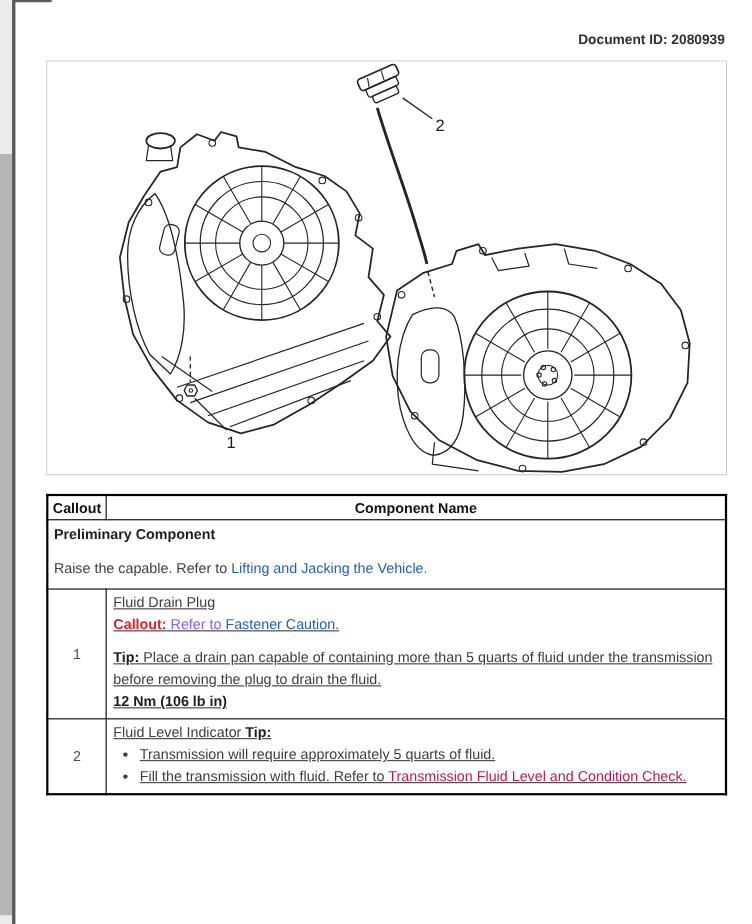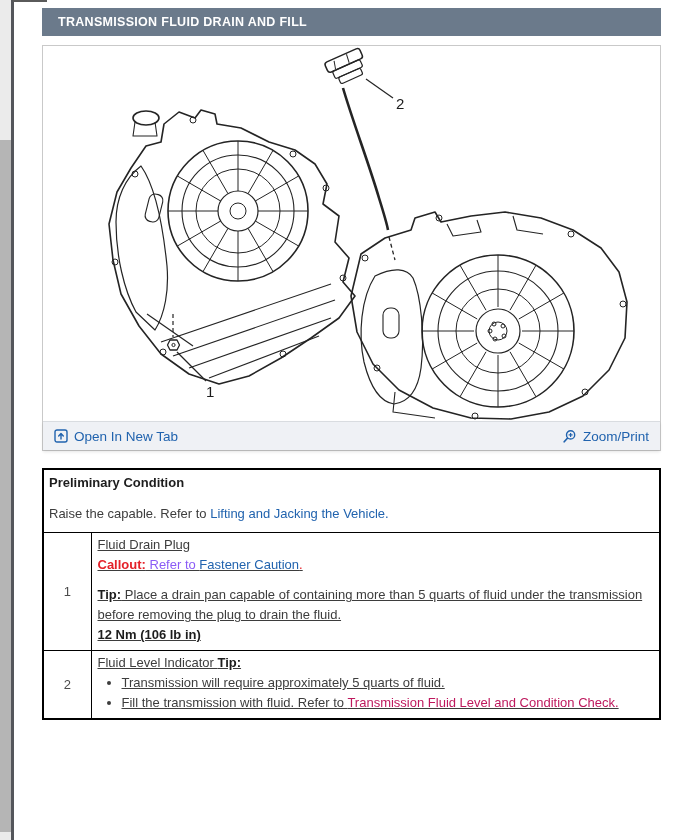--- a/index.html
+++ b/index.html
@@ -79,24 +79,22 @@
 <div class="page">
 
   <div class="scroll-track">
     <div class="scroll-thumb"></div>
   </div>
   <div class="left-divider"></div>
   <div class="top-notch"></div>
 
   <div class="content">
 
-    <div class="title-bar" style="background:#6b7a8b">
-      <span>TRANSMISSION FLUID DRAIN AND FILL</span>
-    </div>
-
+
+    <div class="doc-id">Document ID: 2080939</div>
 
     <div class="figure-frame">
       <div class="fig-canvas">
         
         <svg width="617" height="375" viewBox="0 0 617 375">
           <g fill="none" stroke="#242424" stroke-width="1.6" stroke-linejoin="round">
 
             <g>
               <path d="M88,122 L103,100 L118,96 L121,78 L136,66 L152,72 L158,64 L172,68 L174,78 L198,82 L226,96 L252,104 L272,118 L284,138 L280,158 L296,170 L292,196 L306,212 L300,236 L312,250 L296,272 L268,292 L238,312 L206,330 L176,338 L146,328 L118,308 L96,280 L78,248 L70,214 L66,178 L74,146 Z"></path>
 
@@ -214,46 +212,32 @@
               <path d="M346,191 L352,214" stroke-dasharray="4,3" stroke-width="1.3"></path>
             </g>
             <line x1="323" y1="33" x2="350" y2="52" stroke-width="1.2"></line>
           </g>
 
           <text x="163" y="351" font-size="15" fill="#1c1c1c">1</text>
           <text x="353" y="63" font-size="15" fill="#1c1c1c">2</text>
         </svg>
       </div>
 
-      <div class="fig-toolbar">
-        <a class="toolbar-link" style="color:#2163ae">
-          <svg width="14" height="14" viewBox="0 0 14 14">
-            <rect x="1" y="1" width="12" height="12" rx="2" fill="none" stroke="#2163ae" stroke-width="1.4"></rect>
-            <path d="M7 10 L7 5 M4.7 7 L7 4.4 L9.3 7" fill="none" stroke="#2163ae" stroke-width="1.4" stroke-linecap="round" stroke-linejoin="round"></path>
-          </svg>
-          <span>Open In New Tab</span>
-        </a>
-        <a class="toolbar-link" style="color:#2163ae">
-          <svg width="15" height="15" viewBox="0 0 15 15">
-            <circle cx="8.6" cy="5.9" r="4.1" fill="none" stroke="#2163ae" stroke-width="1.4"></circle>
-            <line x1="8.6" y1="3.9" x2="8.6" y2="7.9" stroke="#2163ae" stroke-width="1.2"></line>
-            <line x1="6.6" y1="5.9" x2="10.6" y2="5.9" stroke="#2163ae" stroke-width="1.2"></line>
-            <line x1="5.4" y1="9.3" x2="2.2" y2="12.8" stroke="#2163ae" stroke-width="1.7" stroke-linecap="round"></line>
-          </svg>
-          <span>Zoom/Print</span>
-        </a>
-      </div>
     </div>
 
     <table class="callout-table">
       <tbody>
+          <tr>
+        <th class="h-callout">Callout</th>
+        <th class="h-component">Component Name</th>
+      </tr>
 
       <tr>
         <td class="c-prelim" colspan="2">
-          <div class="prelim-title">Preliminary Condition</div>
+          <div class="prelim-title">Preliminary Component</div>
           <div class="prelim-text">
             <span>Raise the capable. Refer to </span><a class="link-blue" style="color:#2163ae">Lifting and Jacking the Vehicle.</a>
           </div>
         </td>
       </tr>
 
       <tr>
         <td class="c-callout">1</td>
         <td class="c-body">
           <div>Fluid Drain Plug</div>

